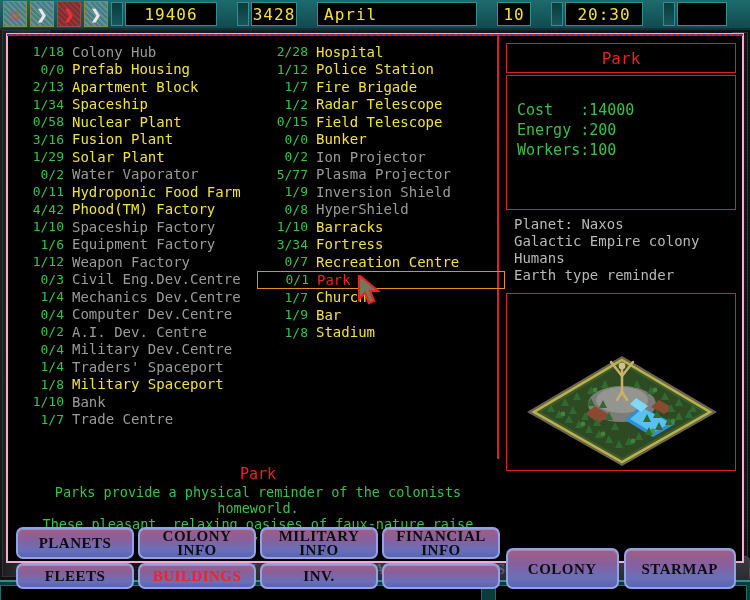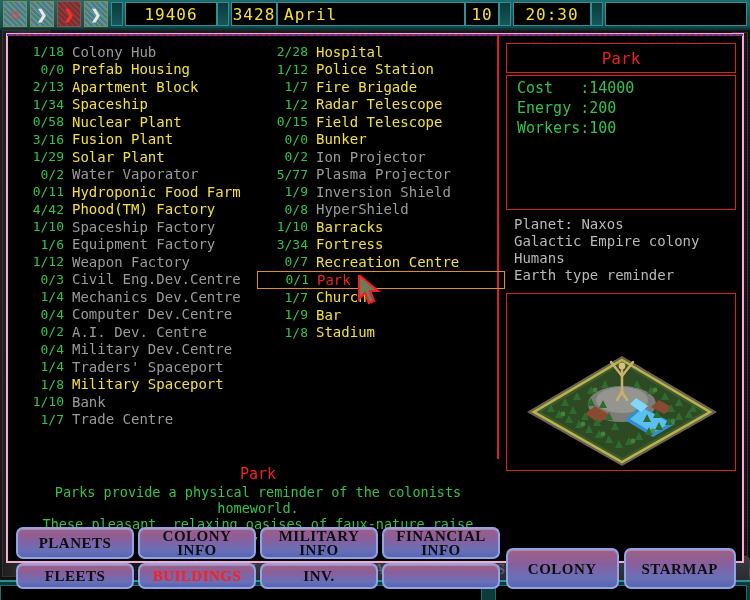--- a/index.html
+++ b/index.html
@@ -42,24 +42,24 @@
   .tbtn{width:22px;height:24px;margin-right:3px;border:1px solid #8a8a46;
     display:flex;align-items:center;justify-content:center;font-size:13px;font-weight:bold;
     background:repeating-linear-gradient(45deg,#4c7c80 0 2px,#5e9296 2px 4px);font-family:Liberation Serif, serif;}
   .tbtn.red{border-color:#9a4a4a;background:repeating-linear-gradient(45deg,#7a3030 0 2px,#8e3a3a 2px 4px);}
   .tbtn span{line-height:1;}
   .notch{width:12px;height:24px;margin-right:2px;
     background:linear-gradient(180deg,#0d3a3c,#16585b);border:1px solid #2e9094;
     box-sizing:border-box;}
   .fld{height:24px;background:#000;border:1px solid #2e9094;box-sizing:border-box;
     color:#f5e03a;font-size:16px;letter-spacing:1px;display:flex;align-items:center;
-    padding:0 6px;margin-right:0;font-family:"DejaVu Sans Mono",monospace;}
+    padding:0 6px;margin-right:20px;font-family:"DejaVu Sans Mono",monospace;}
   #f-credits{width:92px;justify-content:center;}
   #f-year{width:46px;justify-content:center;}
-  #f-month{width:188px;}
+  #f-month{width:160px;}
   #f-day{width:34px;justify-content:center;}
   #f-time{width:78px;justify-content:center;}
   #f-blank{flex:1;}
   
   #win{position:absolute;left:6px;top:33px;width:738px;height:530px;
     border:2px solid #f9a8d4;box-sizing:border-box;background:#000;}
   #win::before{content:"";position:absolute;left:-1px;top:-1px;right:-1px;height:2px;
     background:repeating-linear-gradient(90deg,#2b3ed8 0 3px,#d82020 3px 6px);}
   .dotborderV{position:absolute;background:repeating-linear-gradient(180deg,#2b3ed8 0 3px,#d82020 3px 6px);}
   
@@ -75,21 +75,21 @@
   .row.sel .nm{color:#ee2020;}
   
   #desc{position:absolute;left:8px;top:430px;width:484px;height:56px;text-align:center;}
   #desc-title{color:#ee2020;font-size:15px;margin-bottom:1px;}
   #desc p{margin:0;color:#35c24a;font-size:13.5px;line-height:16px;letter-spacing:0px;}
   
   #infoPanel{position:absolute;left:498px;top:8px;width:230px;height:420px;}
   #infoTitle{height:30px;border:1px solid #d82020;box-sizing:border-box;
     display:flex;align-items:center;justify-content:center;color:#ee2020;font-size:16px;}
   #infoStats{position:absolute;top:32px;left:0;width:230px;height:135px;
-    border:1px solid #d82020;box-sizing:border-box;padding:2px 10px;}
+    border:1px solid #d82020;box-sizing:border-box;padding:24px 10px;}
   .stat{color:#35c24a;font-size:15px;line-height:20px;white-space:pre;}
   #planetInfo{position:absolute;top:169px;left:0;width:230px;height:78px;padding:4px 8px;box-sizing:border-box;}
   .pline{color:#b8b8b8;font-size:14px;line-height:17px;}
   #imgBox{position:absolute;top:250px;left:0;width:230px;height:178px;
     border:1px solid #d82020;box-sizing:border-box;background:#000;overflow:hidden;}
   
   #btnGrid{position:absolute;left:8px;top:492px;width:484px;height:62px;
     display:grid;grid-template-columns:repeat(4,1fr);grid-template-rows:1fr 1fr;gap:4px;}
   .gbtn{border:2px solid #8fa3e8;border-radius:7px;
     background:linear-gradient(180deg,#9d5f86 0%,#8a5f9a 35%,#6a6fb8 75%,#5a64b0 100%);

